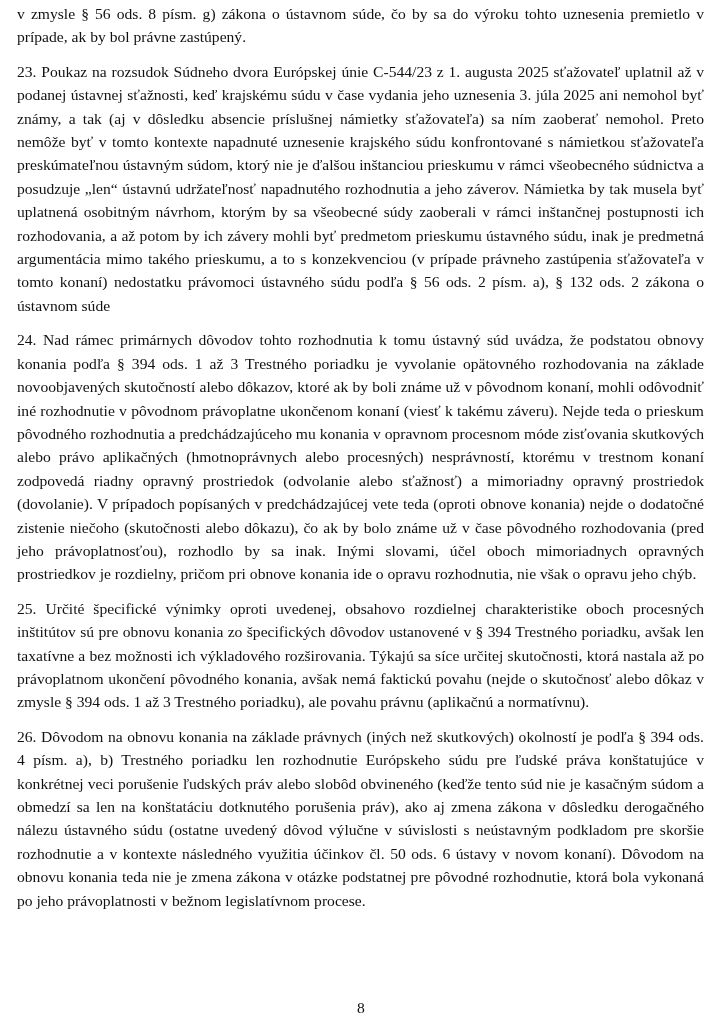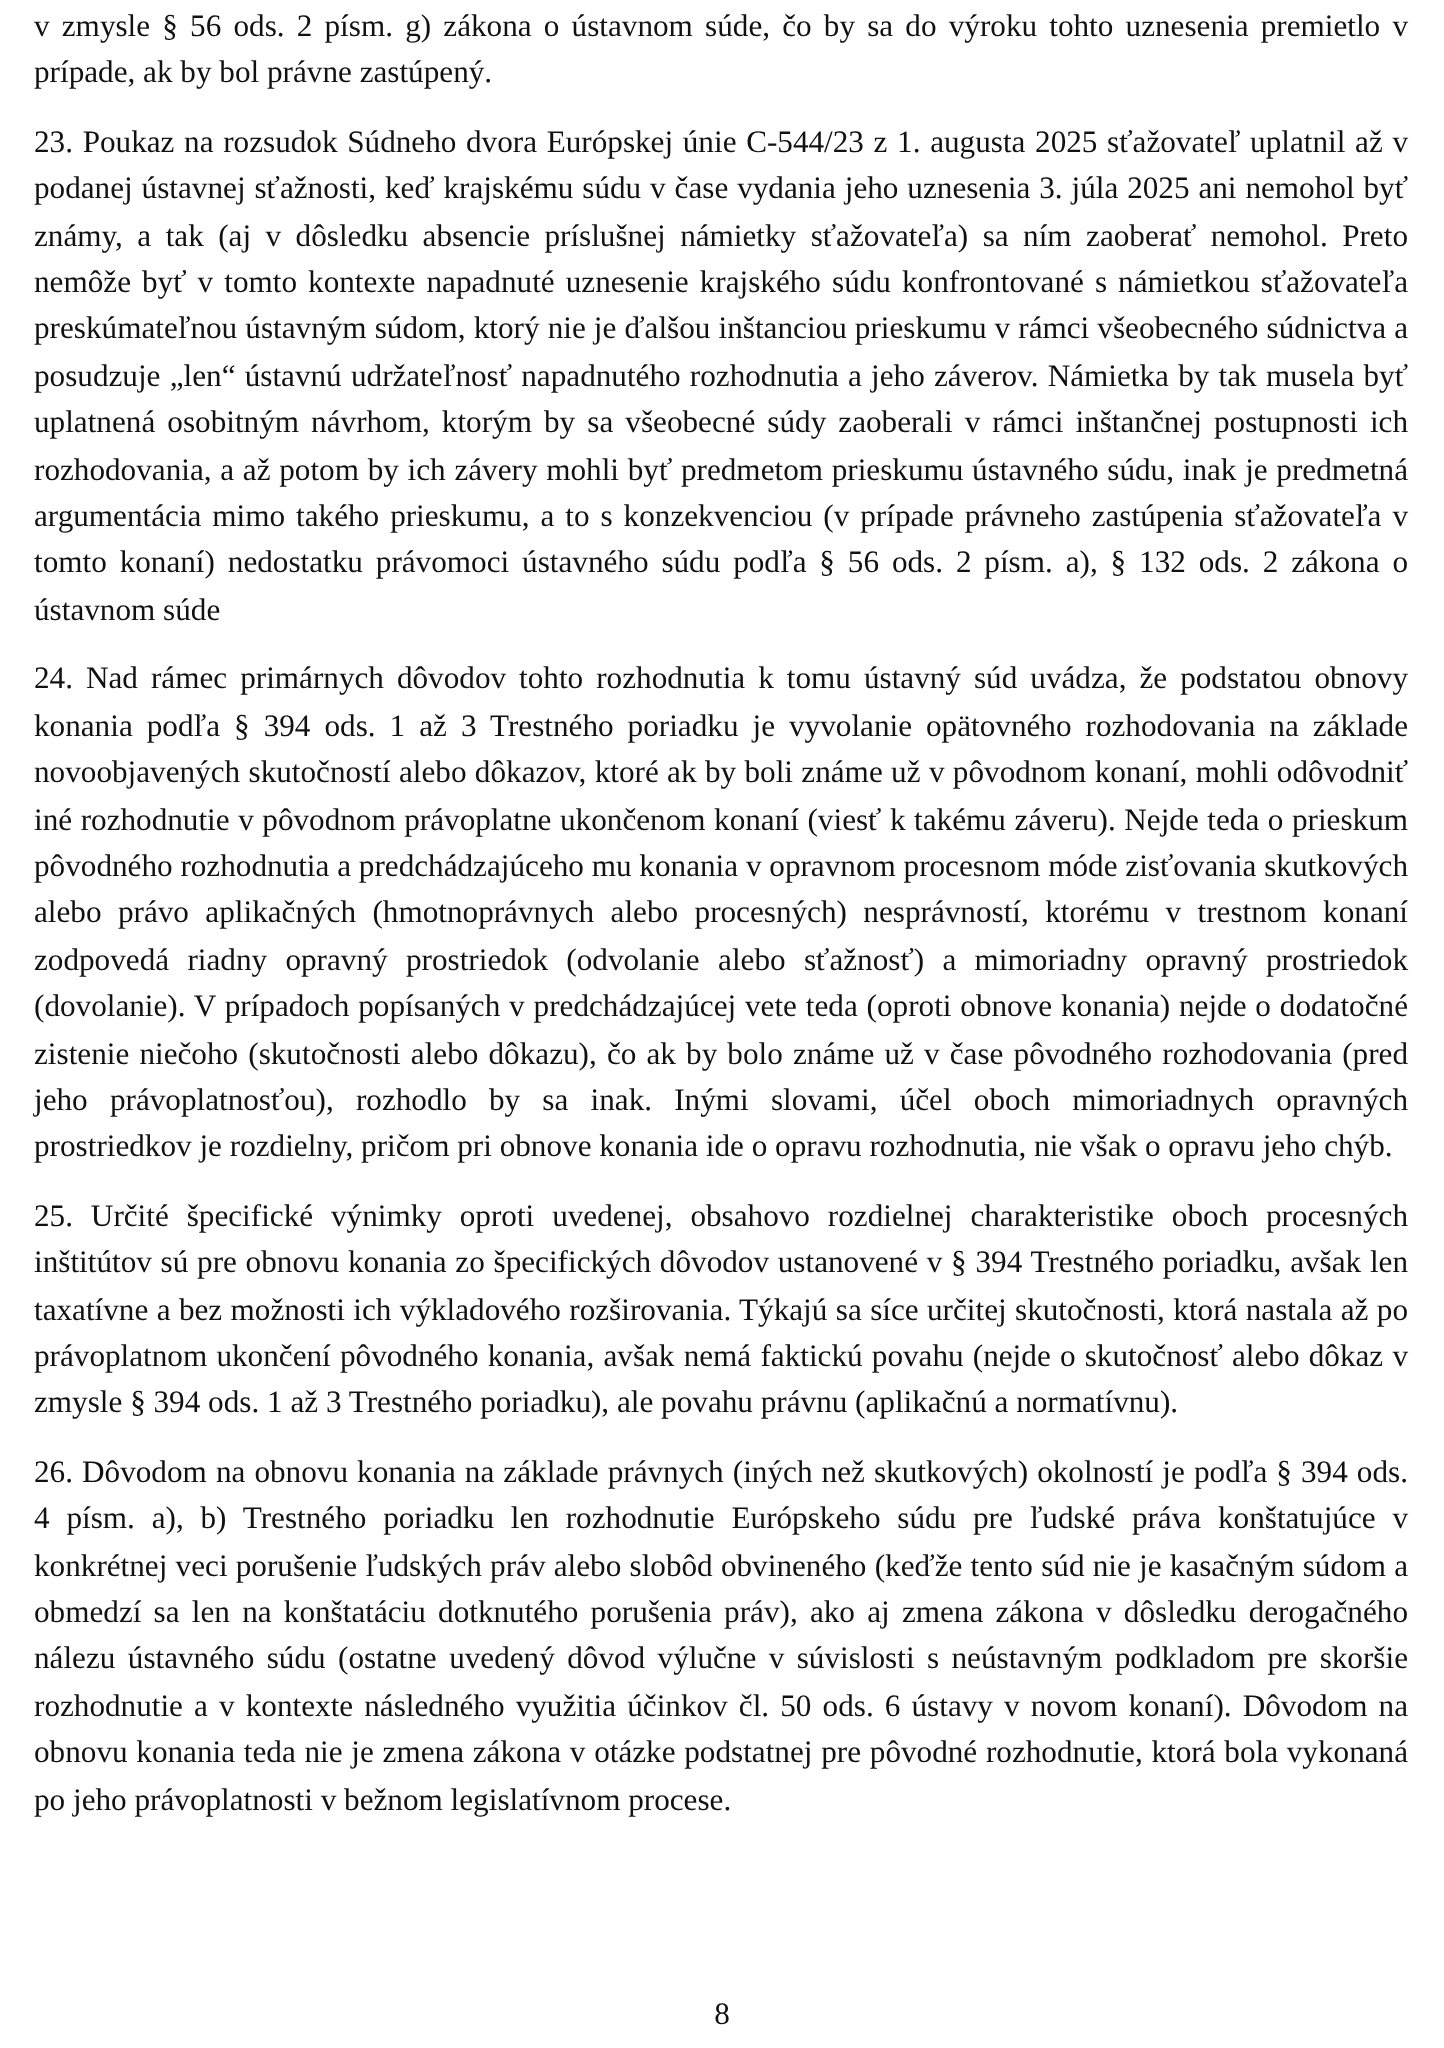--- a/index.html
+++ b/index.html
@@ -14,19 +14,19 @@
   .page-number {
     position: absolute; left: 0; width: 722px; top: 999px;
     text-align: center; font-family: "Liberation Serif", serif;
     font-size: 15.6px; color: #111111;
   }
 </style>
 </head>
 <body>
 
 <div class="page">
-  <p class="para first">v zmysle § 56 ods. 2 písm. g) zákona o ústavnom súde, čo by sa do výroku tohto uznesenia premietlo v prípade, ak by bol právne zastúpený.</p>
+  <p class="para first">v zmysle § 56 ods. 8 písm. g) zákona o ústavnom súde, čo by sa do výroku tohto uznesenia premietlo v prípade, ak by bol právne zastúpený.</p>
   <p class="para">23. Poukaz na rozsudok Súdneho dvora Európskej únie C-544/23 z 1. augusta 2025 sťažovateľ uplatnil až v podanej ústavnej sťažnosti, keď krajskému súdu v čase vydania jeho uznesenia 3. júla 2025 ani nemohol byť známy, a tak (aj v dôsledku absencie príslušnej námietky sťažovateľa) sa ním zaoberať nemohol. Preto nemôže byť v tomto kontexte napadnuté uznesenie krajského súdu konfrontované s námietkou sťažovateľa preskúmateľnou ústavným súdom, ktorý nie je ďalšou inštanciou prieskumu v rámci všeobecného súdnictva a posudzuje „len“ ústavnú udržateľnosť napadnutého rozhodnutia a jeho záverov. Námietka by tak musela byť uplatnená osobitným návrhom, ktorým by sa všeobecné súdy zaoberali v rámci inštančnej postupnosti ich rozhodovania, a až potom by ich závery mohli byť predmetom prieskumu ústavného súdu, inak je predmetná argumentácia mimo takého prieskumu, a to s konzekvenciou (v prípade právneho zastúpenia sťažovateľa v tomto konaní) nedostatku právomoci ústavného súdu podľa § 56 ods. 2 písm. a), § 132 ods. 2 zákona o ústavnom súde</p>
   <p class="para">24. Nad rámec primárnych dôvodov tohto rozhodnutia k tomu ústavný súd uvádza, že podstatou obnovy konania podľa § 394 ods. 1 až 3 Trestného poriadku je vyvolanie opätovného rozhodovania na základe novoobjavených skutočností alebo dôkazov, ktoré ak by boli známe už v pôvodnom konaní, mohli odôvodniť iné rozhodnutie v pôvodnom právoplatne ukončenom konaní (viesť k takému záveru). Nejde teda o prieskum pôvodného rozhodnutia a predchádzajúceho mu konania v opravnom procesnom móde zisťovania skutkových alebo právo aplikačných (hmotnoprávnych alebo procesných) nesprávností, ktorému v trestnom konaní zodpovedá riadny opravný prostriedok (odvolanie alebo sťažnosť) a mimoriadny opravný prostriedok (dovolanie). V prípadoch popísaných v predchádzajúcej vete teda (oproti obnove konania) nejde o dodatočné zistenie niečoho (skutočnosti alebo dôkazu), čo ak by bolo známe už v čase pôvodného rozhodovania (pred jeho právoplatnosťou), rozhodlo by sa inak. Inými slovami, účel oboch mimoriadnych opravných prostriedkov je rozdielny, pričom pri obnove konania ide o opravu rozhodnutia, nie však o opravu jeho chýb.</p>
   <p class="para">25. Určité špecifické výnimky oproti uvedenej, obsahovo rozdielnej charakteristike oboch procesných inštitútov sú pre obnovu konania zo špecifických dôvodov ustanovené v § 394 Trestného poriadku, avšak len taxatívne a bez možnosti ich výkladového rozširovania. Týkajú sa síce určitej skutočnosti, ktorá nastala až po právoplatnom ukončení pôvodného konania, avšak nemá faktickú povahu (nejde o skutočnosť alebo dôkaz v zmysle § 394 ods. 1 až 3 Trestného poriadku), ale povahu právnu (aplikačnú a normatívnu).</p>
   <p class="para">26. Dôvodom na obnovu konania na základe právnych (iných než skutkových) okolností je podľa § 394 ods. 4 písm. a), b) Trestného poriadku len rozhodnutie Európskeho súdu pre ľudské práva konštatujúce v konkrétnej veci porušenie ľudských práv alebo slobôd obvineného (keďže tento súd nie je kasačným súdom a obmedzí sa len na konštatáciu dotknutého porušenia práv), ako aj zmena zákona v dôsledku derogačného nálezu ústavného súdu (ostatne uvedený dôvod výlučne v súvislosti s neústavným podkladom pre skoršie rozhodnutie a v kontexte následného využitia účinkov čl. 50 ods. 6 ústavy v novom konaní). Dôvodom na obnovu konania teda nie je zmena zákona v otázke podstatnej pre pôvodné rozhodnutie, ktorá bola vykonaná po jeho právoplatnosti v bežnom legislatívnom procese.</p>
 </div>
 <div class="page-number">8</div>
 
 </body></html>

